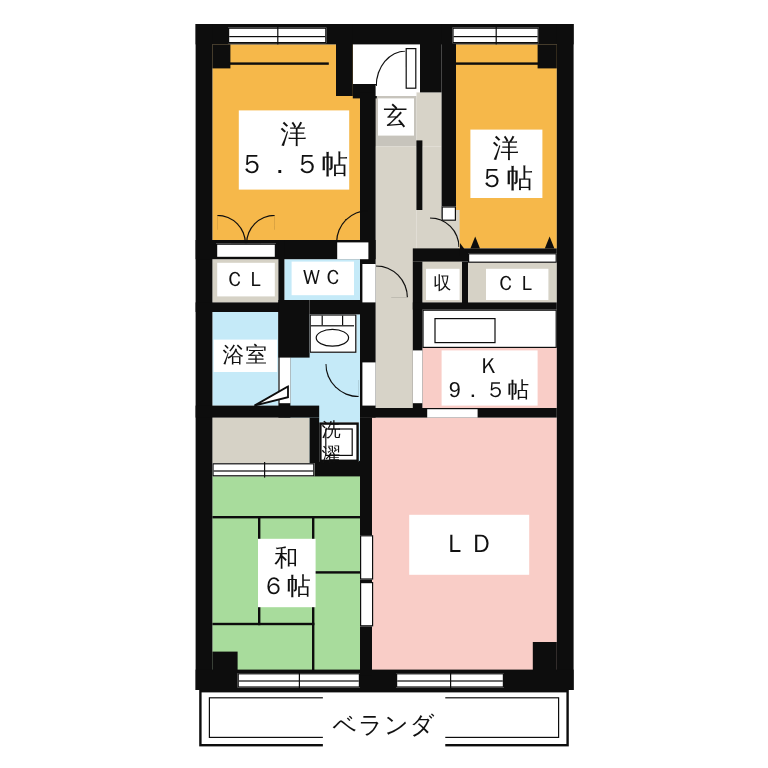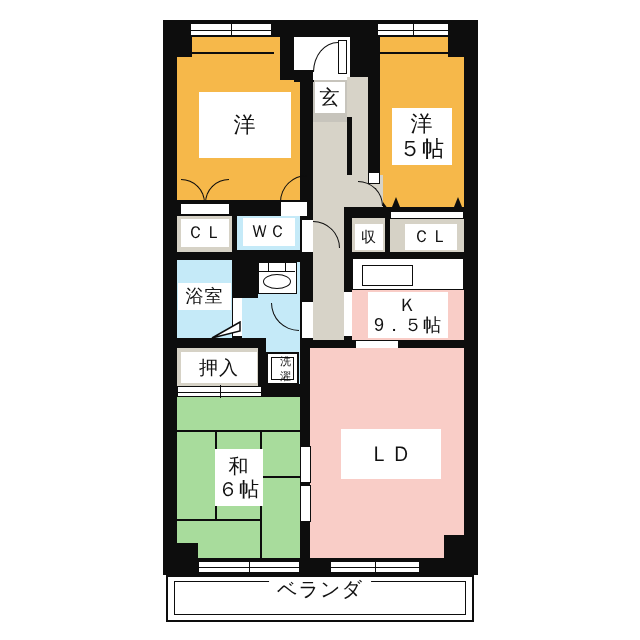--- a/index.html
+++ b/index.html
@@ -124,35 +124,36 @@
   <div class="triup" style="left:454px;top:197px;"></div>
 
   <div class="abs white" style="left:258px;top:262px;width:39px;height:32px;border:1.5px solid #0d0d0d;box-sizing:border-box;">
     <div class="thinline" style="left:0;top:8px;width:36px;height:1.2px;"></div>
     <div class="thinline" style="left:9px;top:0;width:1.2px;height:8px;"></div>
     <div class="thinline" style="left:26px;top:0;width:1.2px;height:8px;"></div>
     <div class="abs" style="left:4px;top:11px;width:28px;height:15px;border:1.4px solid #0d0d0d;border-radius:50%;box-sizing:border-box;"></div>
   </div>
   <div class="abs white" style="left:362px;top:265px;width:51px;height:21px;border:1.5px solid #0d0d0d;box-sizing:border-box;"></div>
   <div class="abs white" style="left:266px;top:352px;width:33px;height:33px;border:2px solid #0d0d0d;outline:1px solid #0d0d0d;outline-offset:-6px;box-sizing:border-box;display:flex;align-items:center;justify-content:center;">
-    <span style="font-size:11px;letter-spacing:0;margin-left:12px;">洗濯</span>
+    <span style="font-size:16px;letter-spacing:0;">洗濯</span>
   </div>
   <svg style="position:absolute;left:211px;top:321px;" width="30" height="18">
     <polygon points="29,1 29,10 1,17" fill="#ffffff" stroke="#0d0d0d" stroke-width="1.5"></polygon>
   </svg>
 
   <div class="abs white" style="left:166px;top:575px;width:308px;height:47px;border:2.5px solid #0d0d0d;box-sizing:border-box;">
     <div class="abs" style="left:6px;top:4px;right:6px;bottom:5px;border:1.5px solid #0d0d0d;"></div>
-    <div class="lbl" style="left:50%;top:1px;transform:translateX(-50%);padding:0 8px;font-size:20px;">
+    <div class="lbl" style="left:50%;top:1px;transform:translateX(-50%);padding:16px 8px;font-size:20px;">
       <span>ベランダ</span>
     </div>
   </div>
 
   <div class="lbl" style="left:199px;top:92px;width:92px;height:66px;font-size:22px;">
     <span>洋</span>
+      <span>５．５帖</span>
   </div>
   <div class="lbl" style="left:392px;top:108px;width:60px;height:57px;font-size:22px;">
     <span>洋</span>
       <span>５帖</span>
   </div>
   <div class="lbl" style="left:315px;top:82px;width:30px;height:31px;font-size:20px;">
     <span>玄</span>
   </div>
   <div class="lbl" style="left:181px;top:219px;width:48px;height:28px;font-size:17px;">
     <span>ＣＬ</span>
@@ -162,23 +163,20 @@
   </div>
   <div class="lbl" style="left:355px;top:224px;width:28px;height:26px;font-size:15px;">
     <span>収</span>
   </div>
   <div class="lbl" style="left:405px;top:224px;width:52px;height:26px;font-size:17px;">
     <span>ＣＬ</span>
   </div>
   <div class="lbl" style="left:178px;top:283px;width:53px;height:27px;font-size:18px;">
     <span>浴室</span>
   </div>
-  <div class="lbl" style="left:181px;top:352px;width:76px;height:31px;font-size:19px;">
-    <span>押入</span>
-  </div>
   <div class="lbl" style="left:368px;top:292px;width:80px;height:46px;font-size:18px;">
     <span>Ｋ</span>
       <span>9．５帖</span>
   </div>
   <div class="lbl" style="left:341px;top:429px;width:100px;height:50px;font-size:21px;">
     <span>ＬＤ</span>
   </div>
   <div class="lbl" style="left:215px;top:449px;width:48px;height:57px;font-size:20px;">
     <span>和</span>
       <span>６帖</span>

